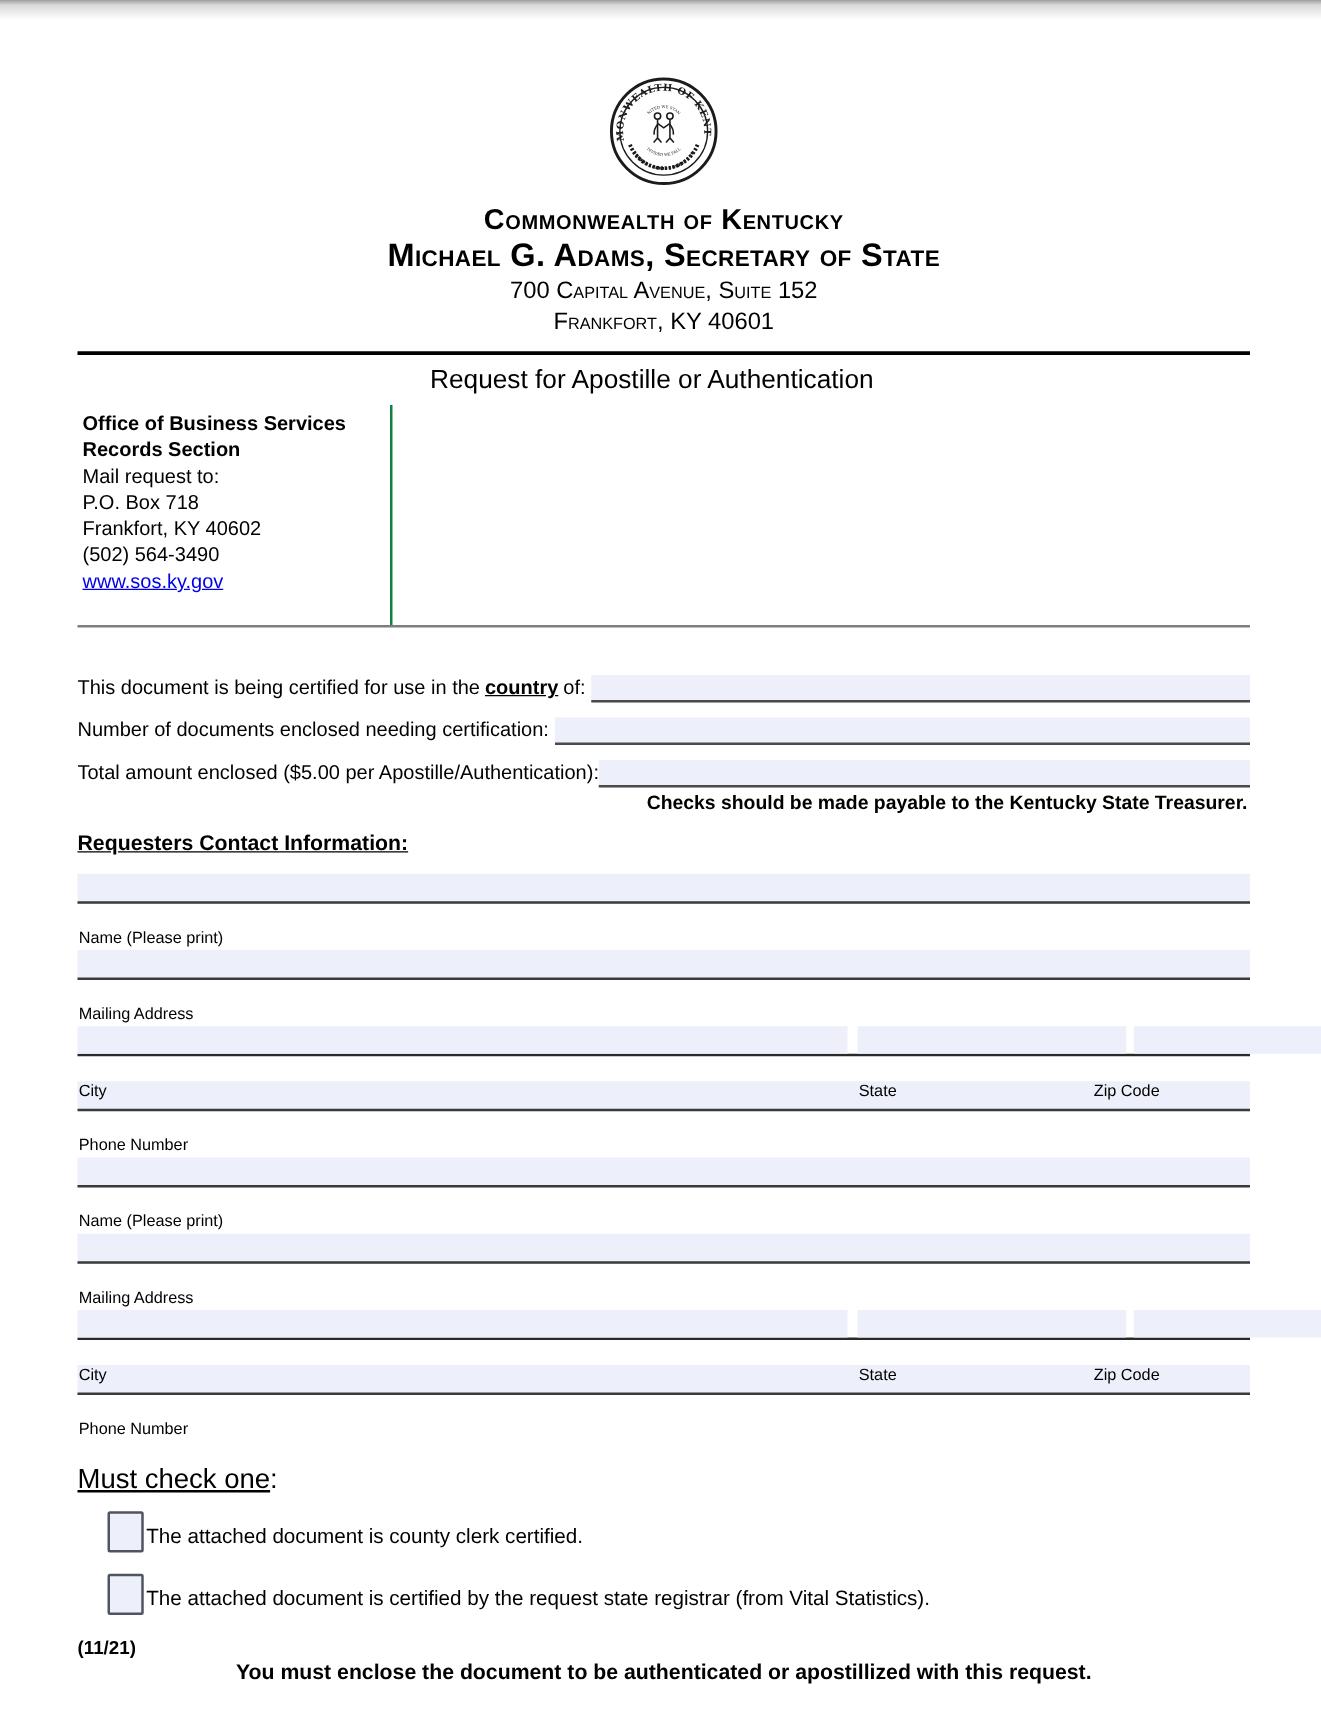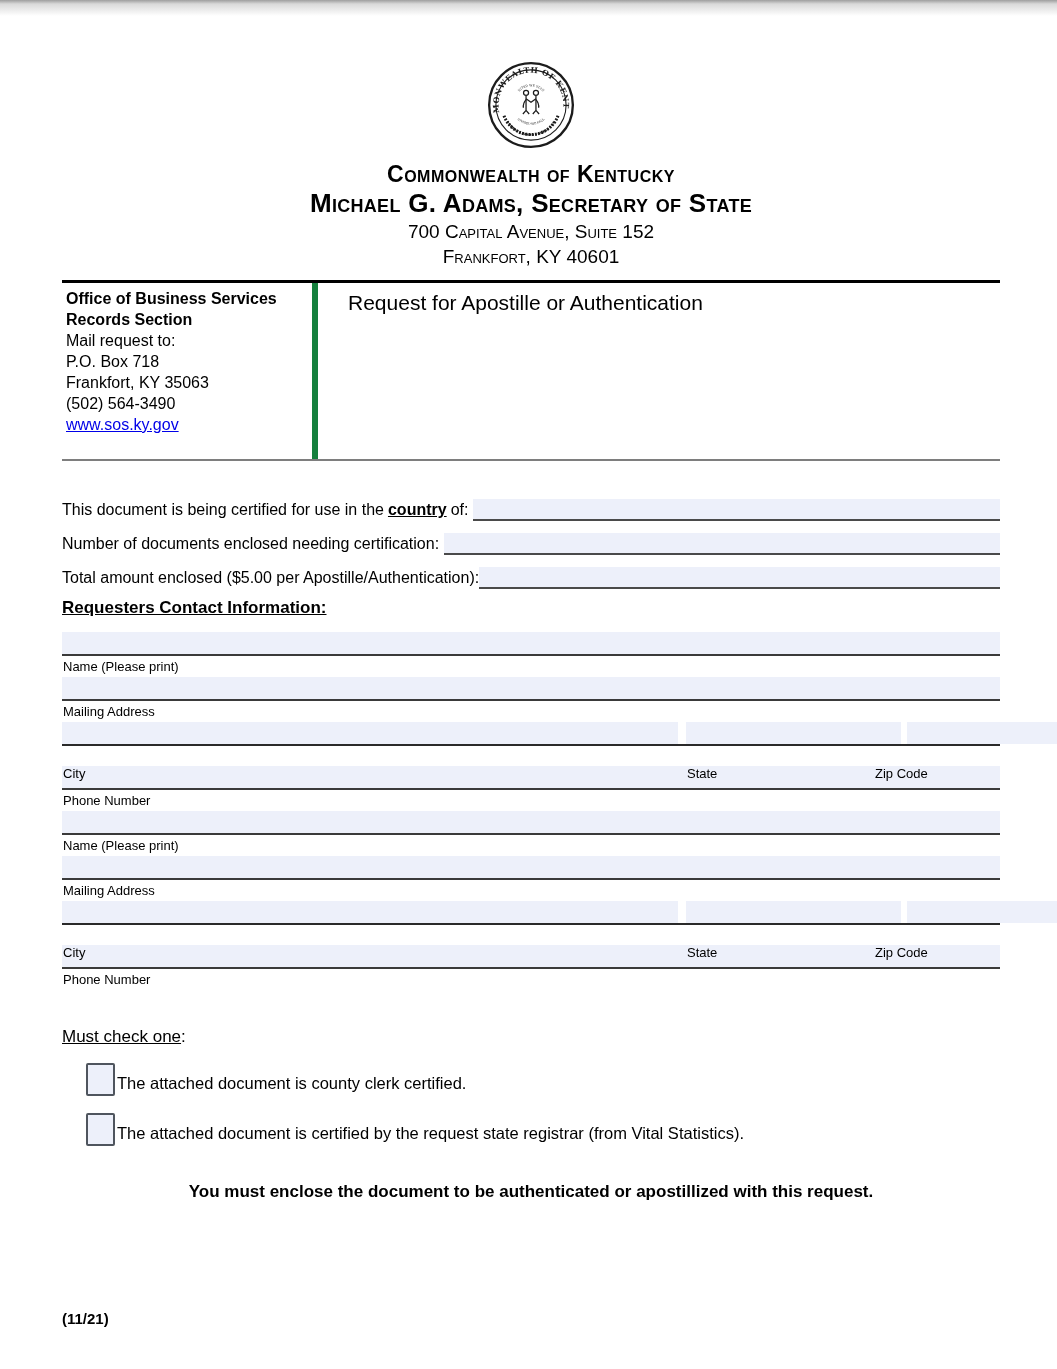--- a/index.html
+++ b/index.html
@@ -21,22 +21,22 @@
   .h-line2{font-size:26px;font-weight:bold;font-variant:small-caps;letter-spacing:.3px;line-height:31px;}
   .h-line3{font-size:19px;font-variant:small-caps;line-height:25px;}
   .h-line4{font-size:19px;font-variant:small-caps;line-height:25px;}
 
   
   .info-box{
     margin-top:11px;border-top:3px solid #000;border-bottom:2px solid #7e7e7e;
     display:flex;align-items:stretch;
   }
   .info-left{
-    width:246px;flex:0 0 246px;border-right:6px solid #15803d;
-    padding:5px 0 24px 4px;font-size:16px;line-height:21px;
+    width:246px;flex:0 0 246px;border-right:2px solid #15803d;
+    padding:5px 0 24px 4px;font-size:16px;line-height:21px;margin-top:40px;
   }
   .info-left .bold{font-weight:bold;}
   .info-left a{color:#0000e8;text-decoration:underline;}
   .info-right{flex:1;padding:7px 0 0 30px;}
   .form-title{font-size:21px;line-height:26px;}
 
   
   .intro{margin-top:38px;}
   .inline-row{display:flex;align-items:flex-end;font-size:16px;margin-bottom:12px;}
   .inline-row .lbl{white-space:nowrap;padding-bottom:2px;}
@@ -53,34 +53,34 @@
   .sec-head{font-size:17px;font-weight:bold;text-decoration:underline;line-height:22px;}
   .sec-head.req{margin:8px 0 13px 0;}
   .sec-head.mail{margin:46px 0 6px 0;}
 
   
   .ffield{
     display:block;width:100%;box-sizing:border-box;height:24px;
     background:#edf0fa;border:none;border-bottom:2px solid #3a3a3a;
     font:16px "Liberation Sans",sans-serif;padding:0 4px;outline:none;
   }
-  .flabel{font-size:13px;line-height:19px;padding:1px 0 0 1px;height:20px;}
+  .flabel{font-size:13px;line-height:19px;padding:1px 0 0 1px;height:20px;margin-top:16px;}
   .fsplit{display:flex;border-bottom:2px solid #2a2a2a;}
   .fsplit .seg{height:22px;background:#edf0fa;border:none;font:16px "Liberation Sans",sans-serif;padding:0 4px;box-sizing:border-box;outline:none;}
   .seg.city{flex:0 0 616px;}
   .seg.state{flex:0 0 182px;margin-left:8px;}
   .seg.zip{flex:1;margin-left:6px;}
   .fsplit-labels{display:flex;}
   .fsplit-labels .lb{font-size:13px;line-height:19px;padding:18px 0 0 1px;height:20px;box-sizing:border-box;}
   .lb.city{flex:0 0 616px;}
   .lb.state{flex:0 0 182px;margin-left:8px;}
   .lb.zip{flex:1;margin-left:6px;}
 
   
-  .must-check{font-size:17px;line-height:22px;margin-top:36px;}
+  .must-check{font-size:22px;line-height:22px;margin-top:19px;}
   .must-check .u{text-decoration:underline;}
   .cb-row{display:flex;align-items:flex-end;margin-top:17px;padding-left:24px;}
   .cb-row.first{margin-top:15px;}
   .checkbox{
     appearance:none;-webkit-appearance:none;margin:0;
     width:29px;height:33px;background:#edf0fa;border:2px solid #4f555e;border-radius:2px;
     cursor:pointer;flex:0 0 auto;
   }
   .cb-label{font-size:16.5px;line-height:21px;padding:0 0 2px 2px;}
 
@@ -131,21 +131,21 @@
     <div class="h-line3">700 Capital Avenue, Suite 152</div>
     <div class="h-line4">Frankfort, KY 40601</div>
   </div>
 
   <div class="info-box">
     <div class="info-left">
       <div class="bold">Office of Business Services</div>
       <div class="bold">Records Section</div>
       <div>Mail request to:</div>
       <div>P.O. Box 718</div>
-      <div>Frankfort, KY 35063</div>
+      <div>Frankfort, KY 40602</div>
       <div>(502) 564-3490</div>
       <div><a href="#">www.sos.ky.gov</a></div>
     </div>
     <div class="info-right">
       <div class="form-title">Request for Apostille or Authentication</div>
     </div>
   </div>
 
   <div class="intro">
     <div class="inline-row">
@@ -161,20 +161,21 @@
       <span class="fill">
           <input class="line-input" type="text" value="" style="">
         </span>
     </div>
     <div class="inline-row" style="margin-bottom:4px;">
       <span class="lbl">Total amount enclosed ($5.00 per Apostille/Authentication):</span>
       <span class="fill" style="margin-left:0;">
           <input class="line-input" type="text" value="" style="">
         </span>
     </div>
+    <div class="checks-note">Checks should be made payable to the Kentucky State Treasurer.</div>
   </div>
 
   <div class="sec-head req">Requesters Contact Information:</div>
 
   <div>
     <input class="ffield" type="text" value="" style="">
     <div class="flabel">Name (Please print)</div>
 
     <input class="ffield" type="text" value="" style="">
     <div class="flabel">Mailing Address</div>

